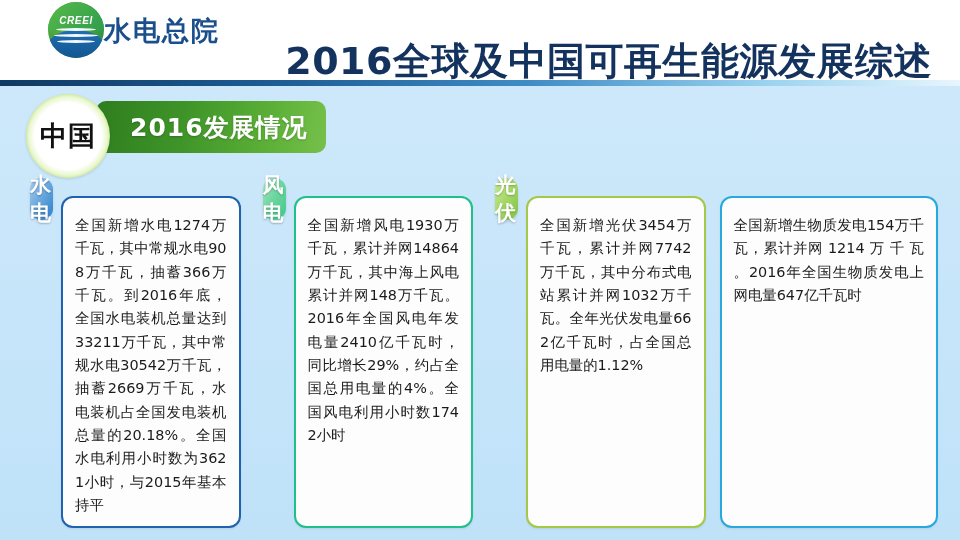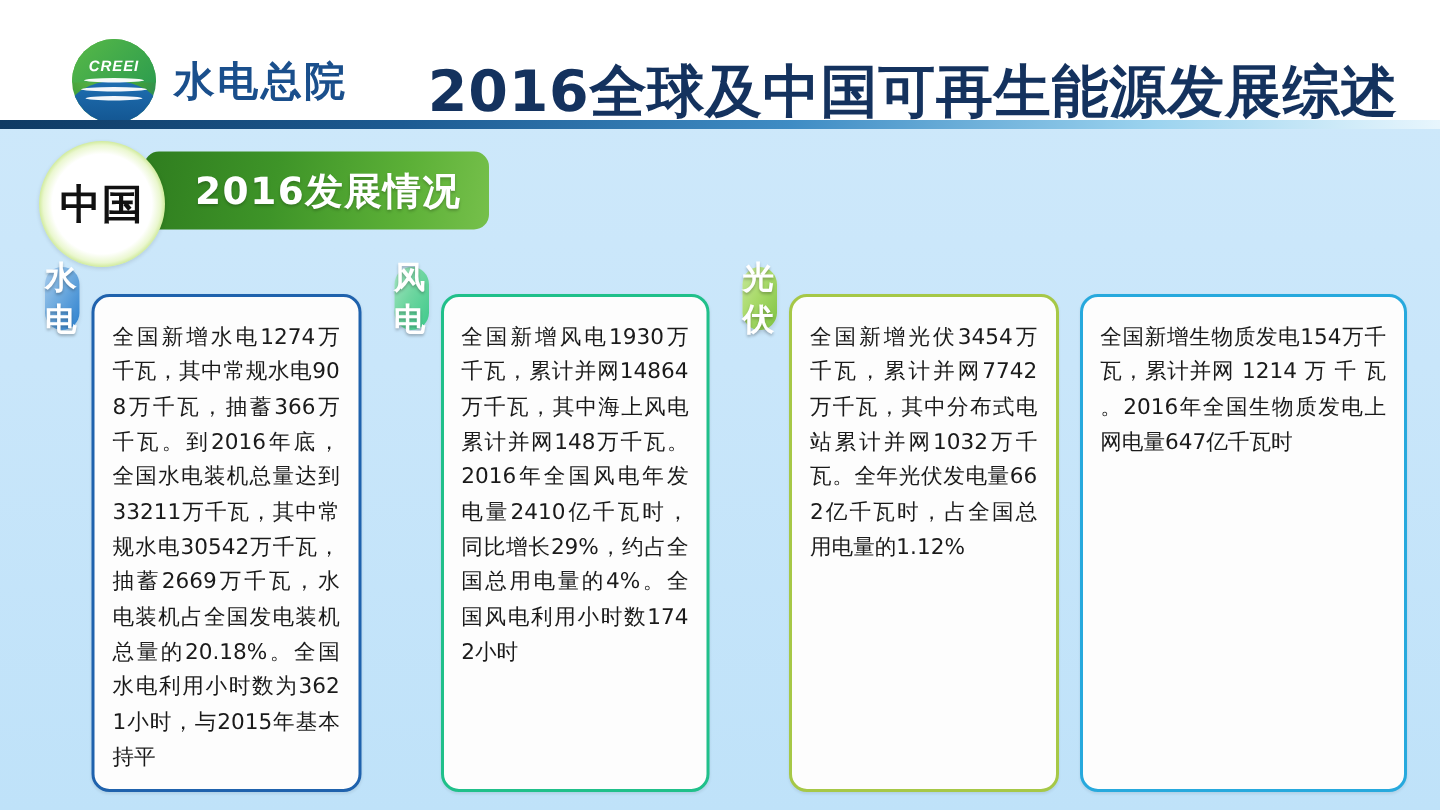--- a/index.html
+++ b/index.html
@@ -17,24 +17,23 @@
 
   
   .header {
     position: absolute;
     left: 0; top: 0;
     width: 960px; height: 80px;
     background: #ffffff;
   }
   .logo-wrap {
     position: absolute;
-    left: 48px; top: 26px;
-    display: flex;
-    align-items: center;
-    gap: 12px;
+    left: 48px; top: 2px;
+    display: flex;
+    align-items: center;
   }
   .logo-mark {
     position: relative;
     width: 56px; height: 56px;
     border-radius: 50%;
     background: radial-gradient(circle at 35% 28%, #6fc04a 0%, #3f9e3a 55%, #1f7f6f 100%);
     overflow: hidden;
     flex: 0 0 auto;
   }
   .logo-mark .lm-sky {

